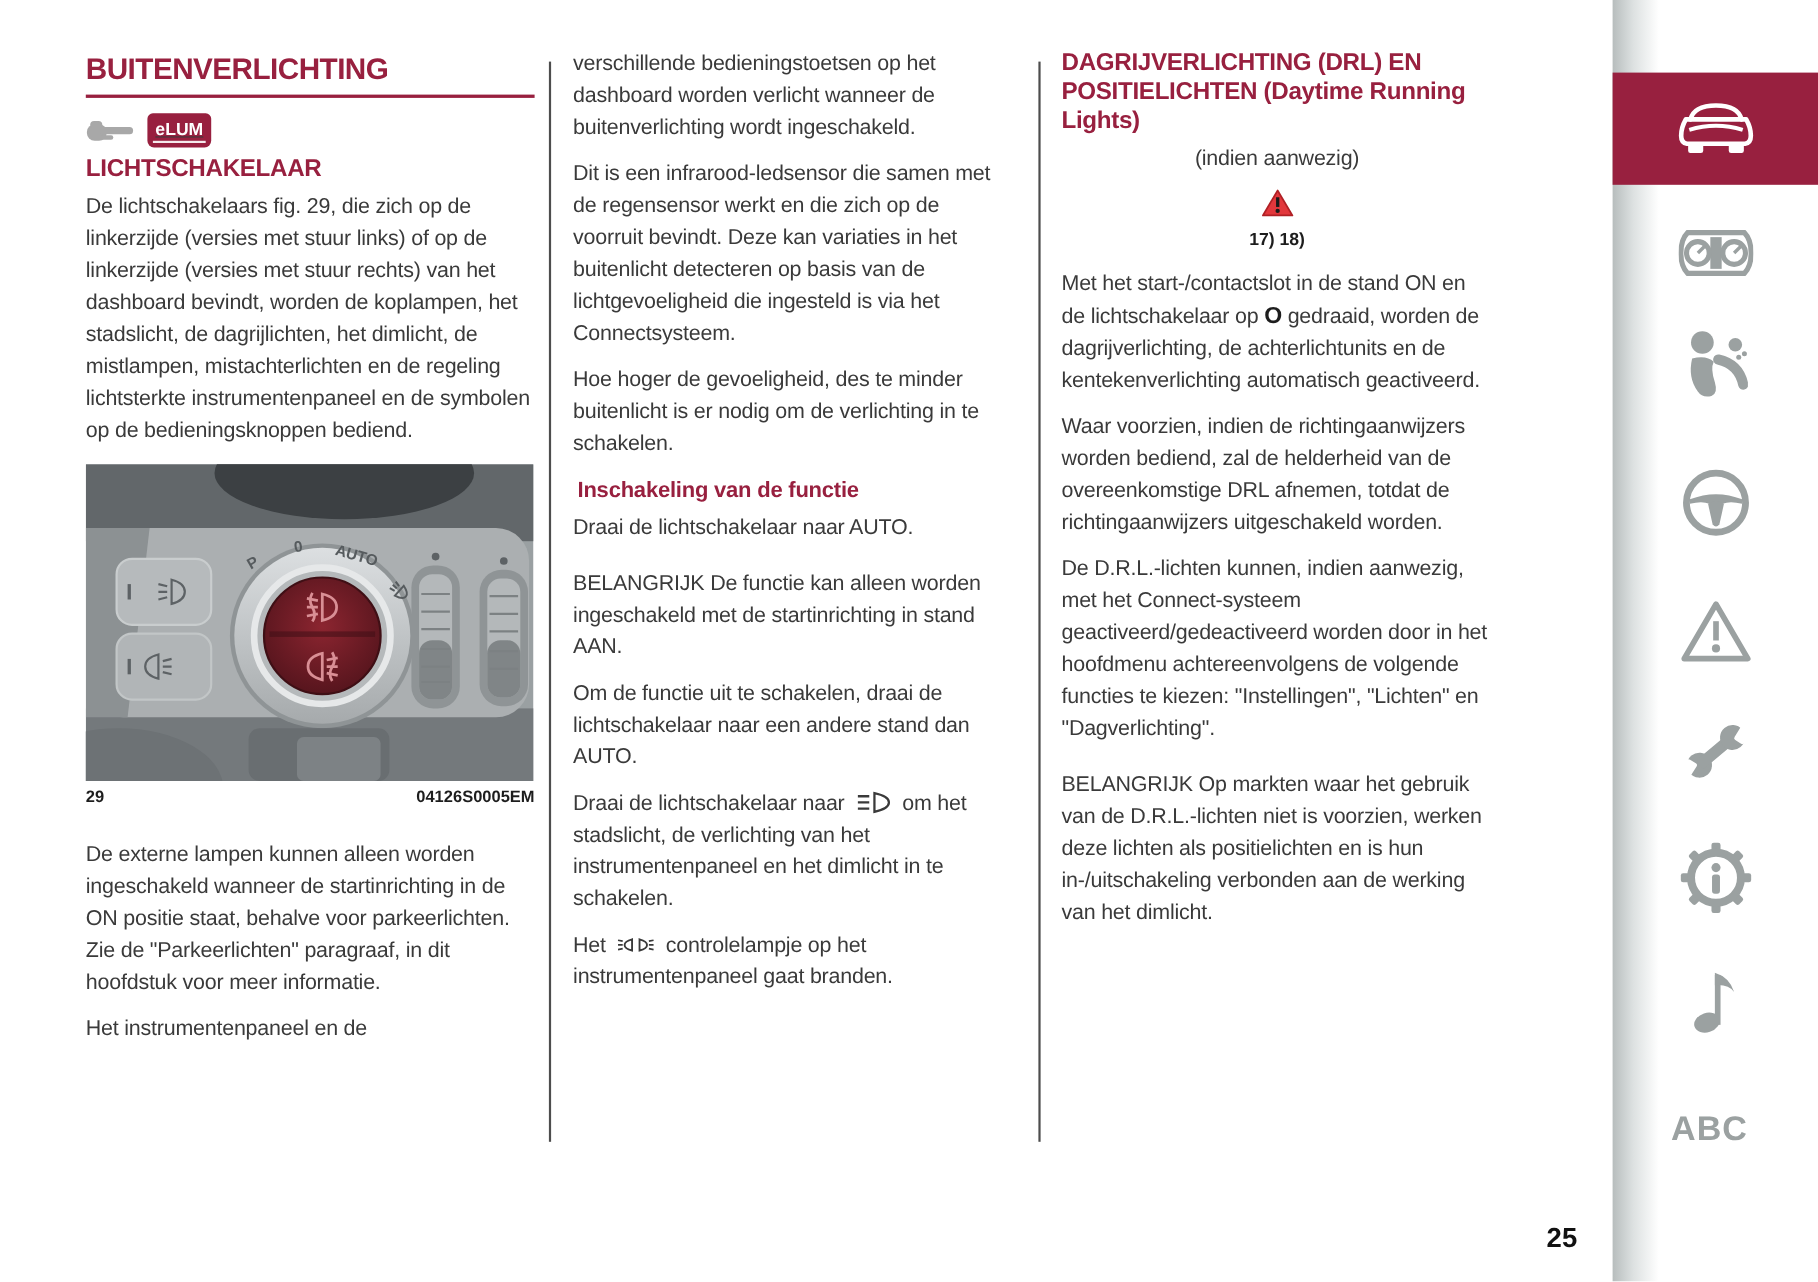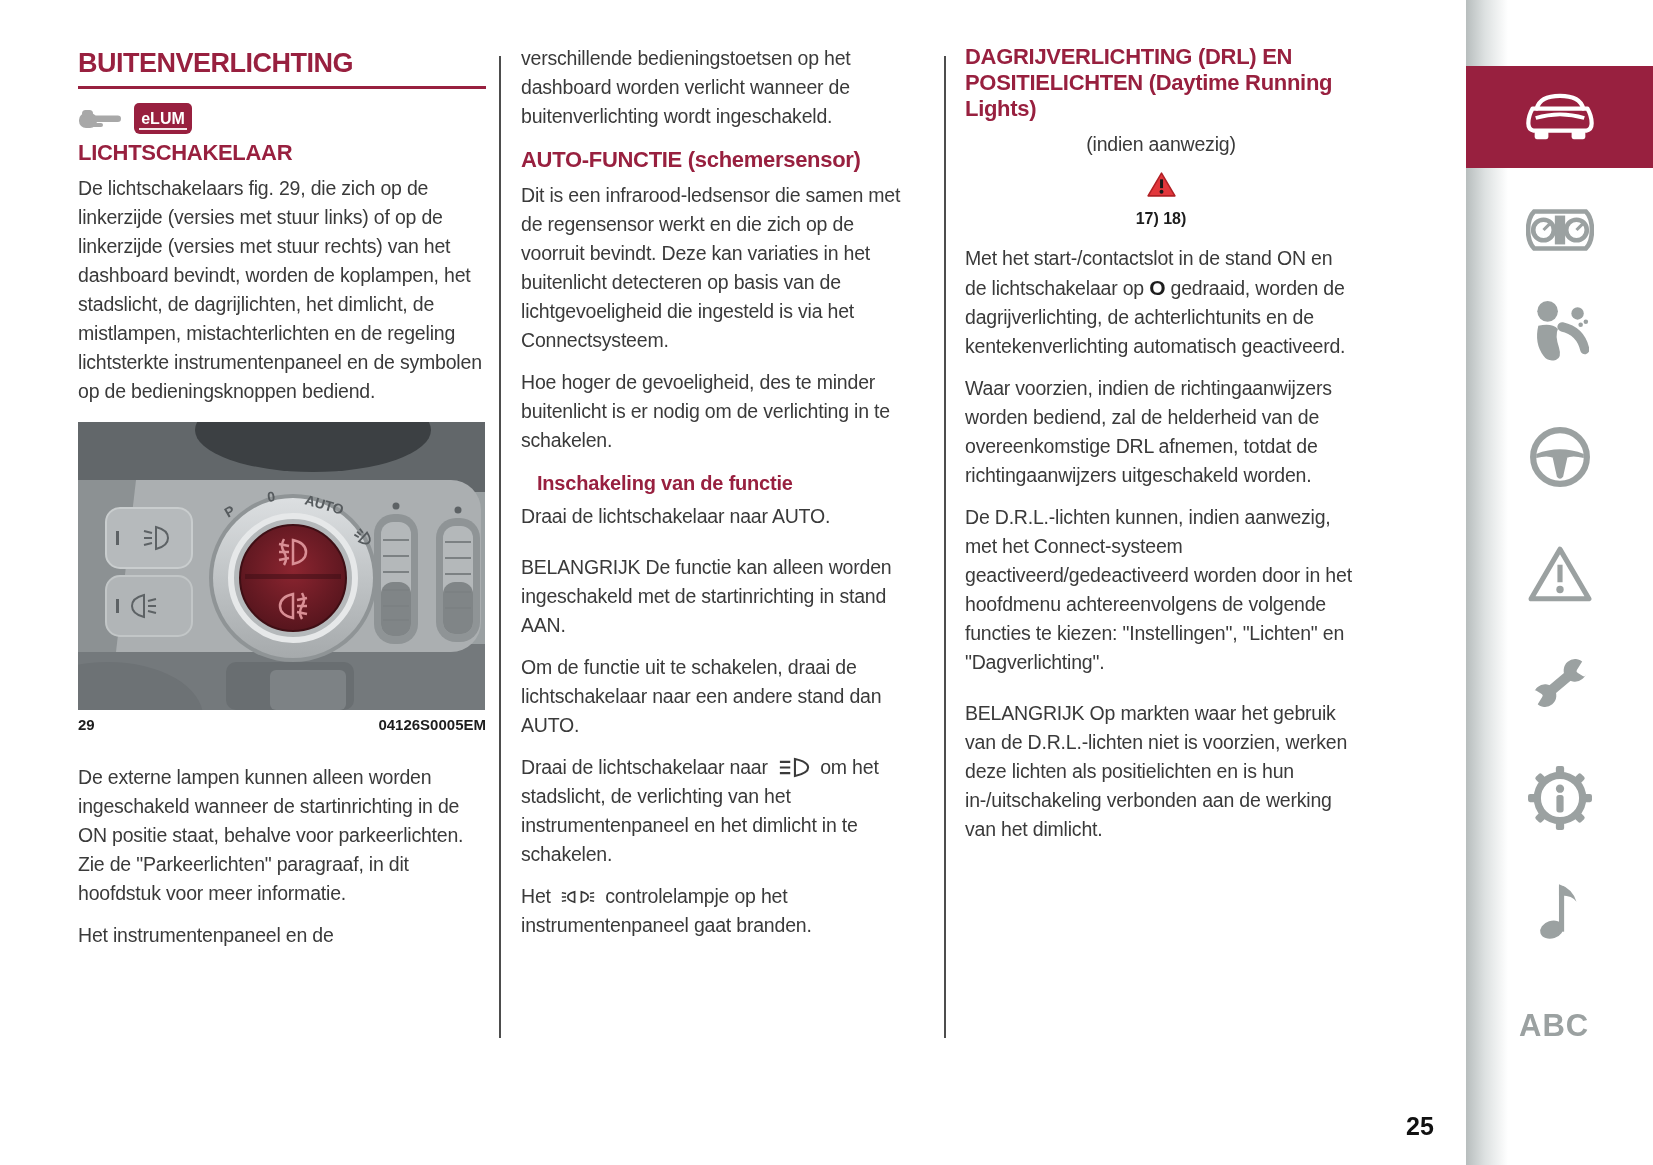--- a/index.html
+++ b/index.html
@@ -13,24 +13,24 @@
   .col3{left:965px;width:392px;}
 
   .divider{position:absolute;top:56px;height:982px;width:2px;background:#4d4d4d;}
   .d1{left:499px;} .d2{left:944px;}
 
   p{font-size:19.5px;line-height:29px;margin:0 0 13px;letter-spacing:-0.2px;}
   h1{color:#98203f;font-size:27px;line-height:30px;margin:4px 0 8px;letter-spacing:-0.5px;}
   .title-rule{height:3px;background:#98203f;margin:0 0 14px;}
   h2{color:#98203f;font-size:22px;line-height:26px;margin:16px 0 8px;letter-spacing:-0.3px;}
   h2.first{margin-top:0;}
-  h3{color:#98203f;font-size:20px;line-height:24px;margin:16px 16px 7px;letter-spacing:-0.2px;}
+  h3{color:#98203f;font-size:20px;line-height:24px;margin:16px 4px 7px;letter-spacing:-0.2px;}
   .space-top{margin-top:22px;}
 
-  .badge-row{display:flex;align-items:center;gap:12px;margin:2px 0 6px;}
+  .badge-row{display:flex;align-items:center;gap:12px;margin:2px 0 6px;text-decoration:underline;}
   .elum{position:relative;display:inline-flex;align-items:center;justify-content:center;
         background:#98203f;color:#fff;font-weight:bold;font-size:16px;
         width:58px;height:31px;border-radius:5px 5px 6px 6px;letter-spacing:0;}
   .elum-line{position:absolute;left:5px;right:5px;bottom:4px;height:2px;background:#ffffff;opacity:.9;}
 
   .figure{margin:16px 0 6px;line-height:0;}
   .caption-row{display:flex;justify-content:space-between;align-items:baseline;
                font-size:15px;font-weight:bold;color:#1d1d1d;margin:6px 0 30px;}
 
   .warn-row{display:flex;align-items:center;gap:12px;margin:12px 0 16px;
@@ -157,21 +157,20 @@
 
     <p>De externe lampen kunnen alleen worden ingeschakeld wanneer de startinrichting in de ON positie staat, behalve voor parkeerlichten. Zie de "Parkeerlichten" paragraaf, in dit hoofdstuk voor meer informatie.</p>
     <p>Het instrumentenpaneel en de</p>
   </section>
 
   <div class="divider d1"></div>
 
   <section class="col col2">
     <p>verschillende bedieningstoetsen op het dashboard worden verlicht wanneer de buitenverlichting wordt ingeschakeld.</p>
 
-    <h2>AUTO-FUNCTIE (schemersensor)</h2>
     <p>Dit is een infrarood-ledsensor die samen met de regensensor werkt en die zich op de voorruit bevindt. Deze kan variaties in het buitenlicht detecteren op basis van de lichtgevoeligheid die ingesteld is via het Connectsysteem.</p>
     <p>Hoe hoger de gevoeligheid, des te minder buitenlicht is er nodig om de verlichting in te schakelen.</p>
 
     <h3>Inschakeling van de functie</h3>
     <p>Draai de lichtschakelaar naar AUTO.</p>
     <p class="space-top">BELANGRIJK De functie kan alleen worden ingeschakeld met de startinrichting in stand AAN.</p>
 
     <p>Om de functie uit te schakelen, draai de lichtschakelaar naar een andere stand dan AUTO.</p>
 
     <p>

